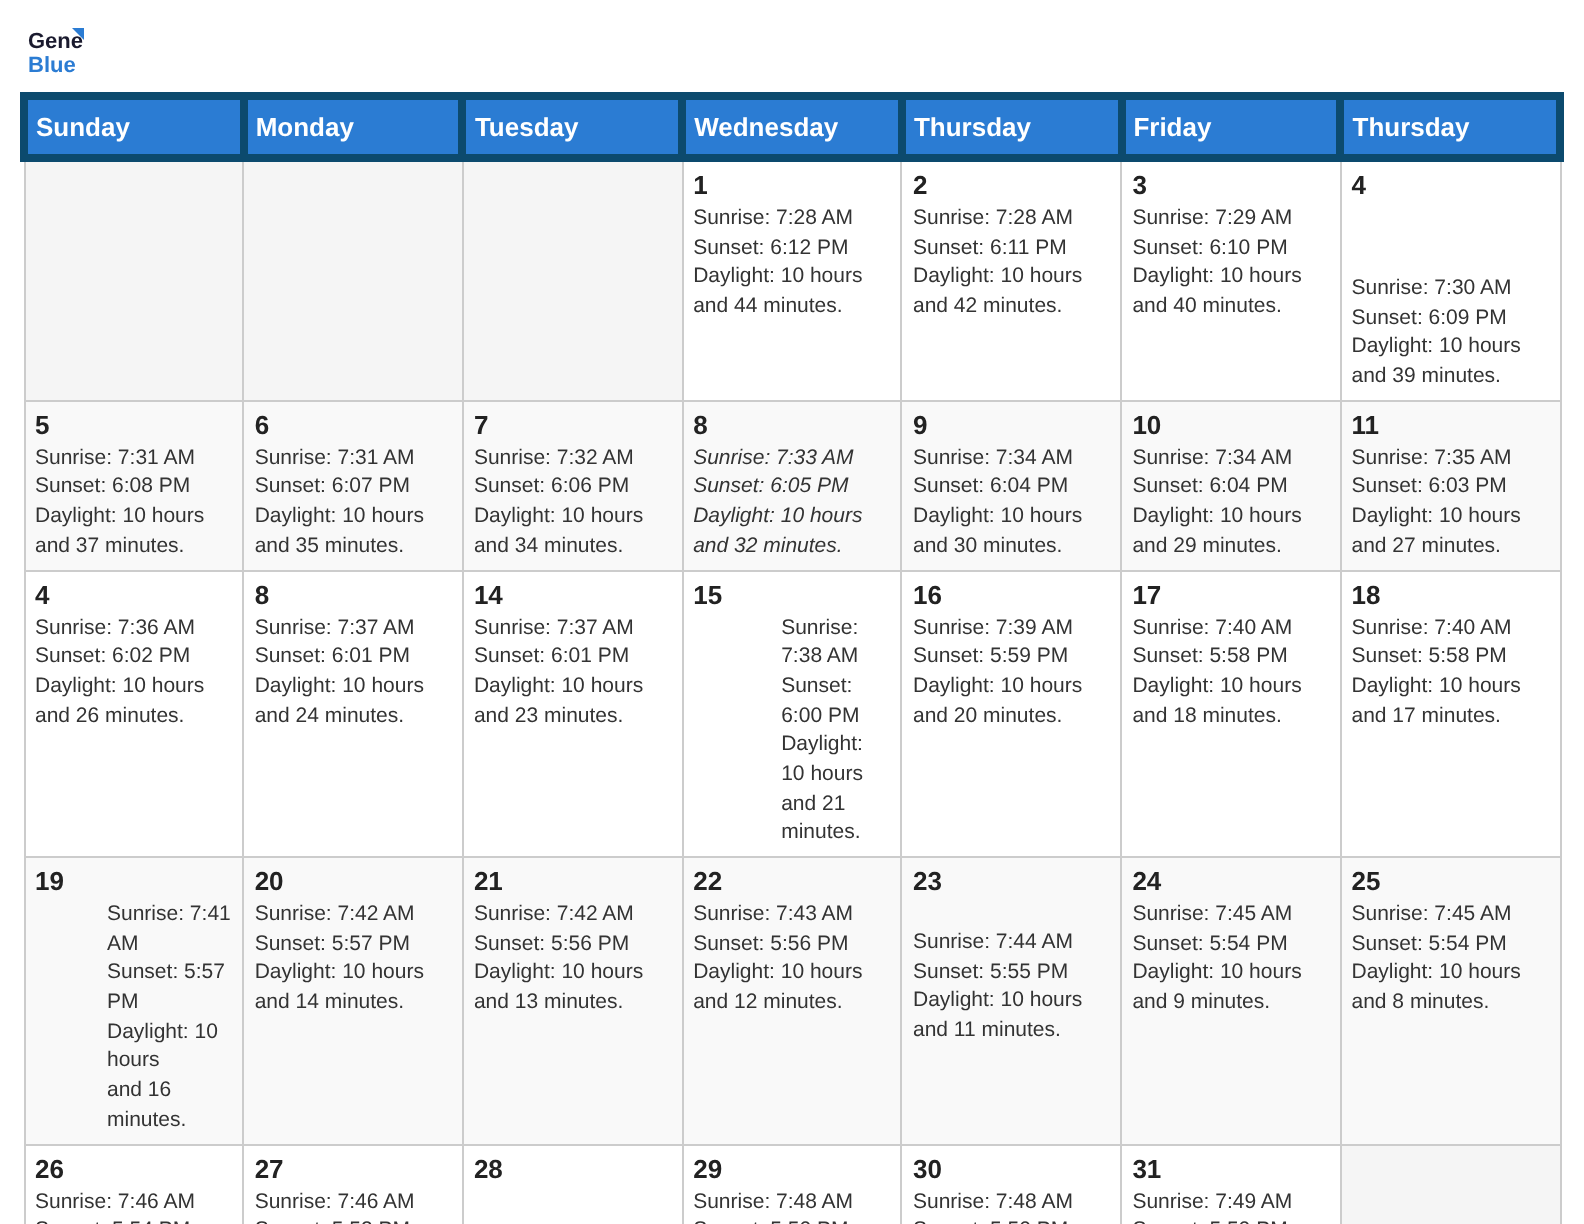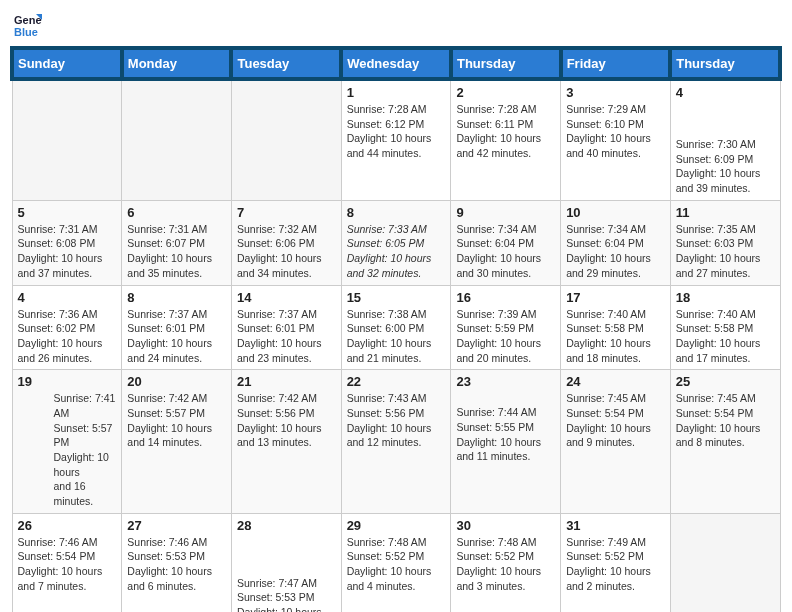--- a/index.html
+++ b/index.html
@@ -220,21 +220,21 @@
         </td>
         <td>
           <span class="day-number">14</span>
           <div class="day-info" style="white-space: pre-line;">Sunrise: 7:37 AM
 Sunset: 6:01 PM
 Daylight: 10 hours
 and 23 minutes.</div>
         </td>
         <td>
           <span class="day-number">15</span>
-          <div class="day-info" style="white-space: pre-line;">Sunrise: 7:38 AM
+          <div class="day-info" style="white-space: pre-line; margin-left: 44px;">Sunrise: 7:38 AM
 Sunset: 6:00 PM
 Daylight: 10 hours
 and 21 minutes.</div>
         </td>
         <td>
           <span class="day-number">16</span>
           <div class="day-info" style="white-space: pre-line;">Sunrise: 7:39 AM
 Sunset: 5:59 PM
 Daylight: 10 hours
 and 20 minutes.</div>

